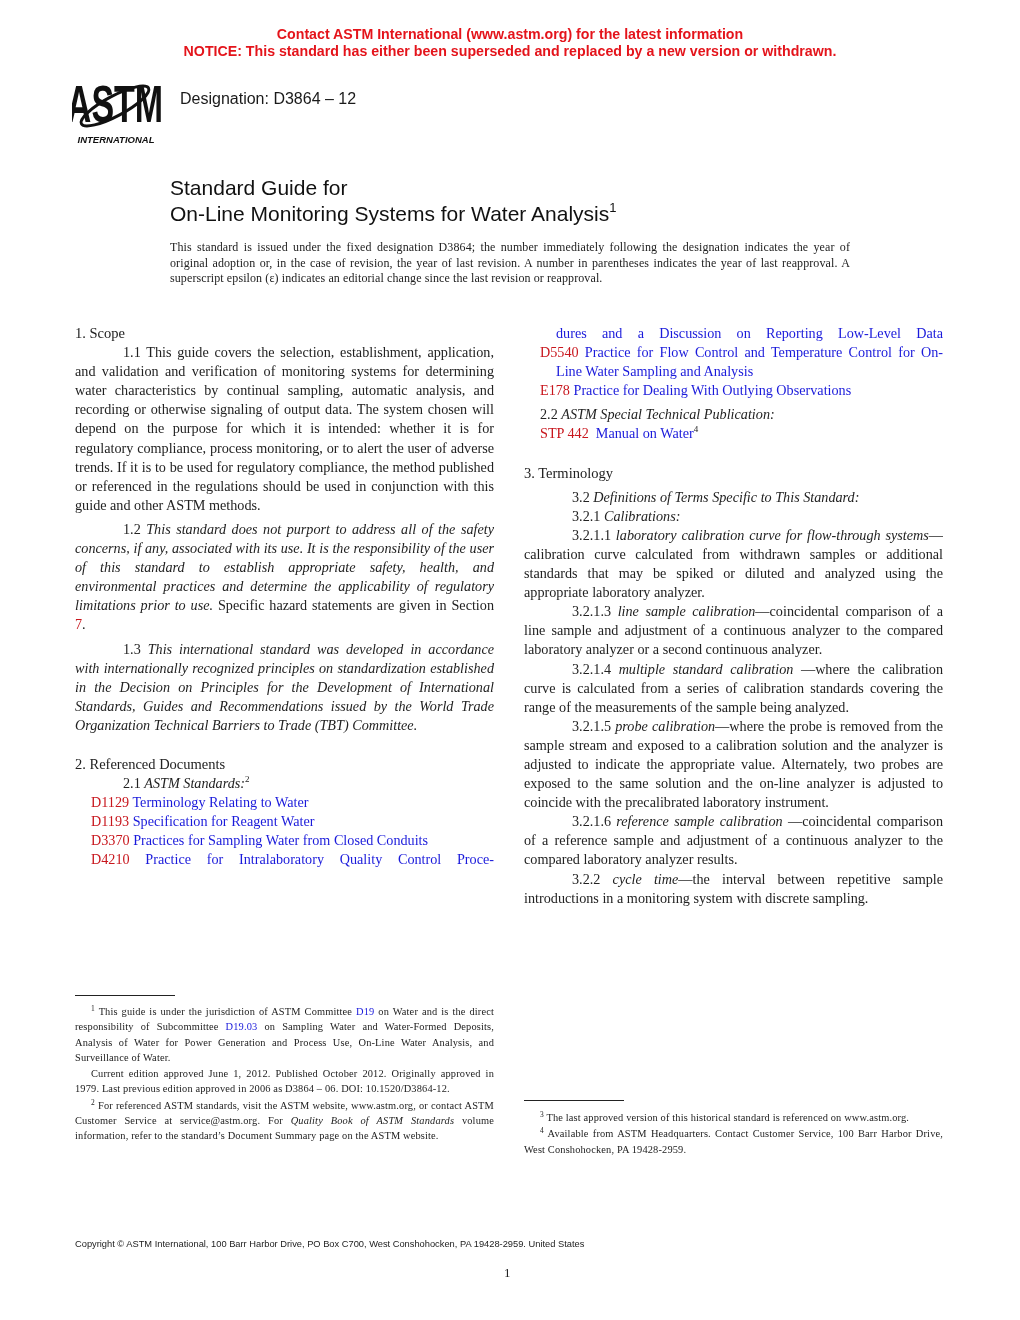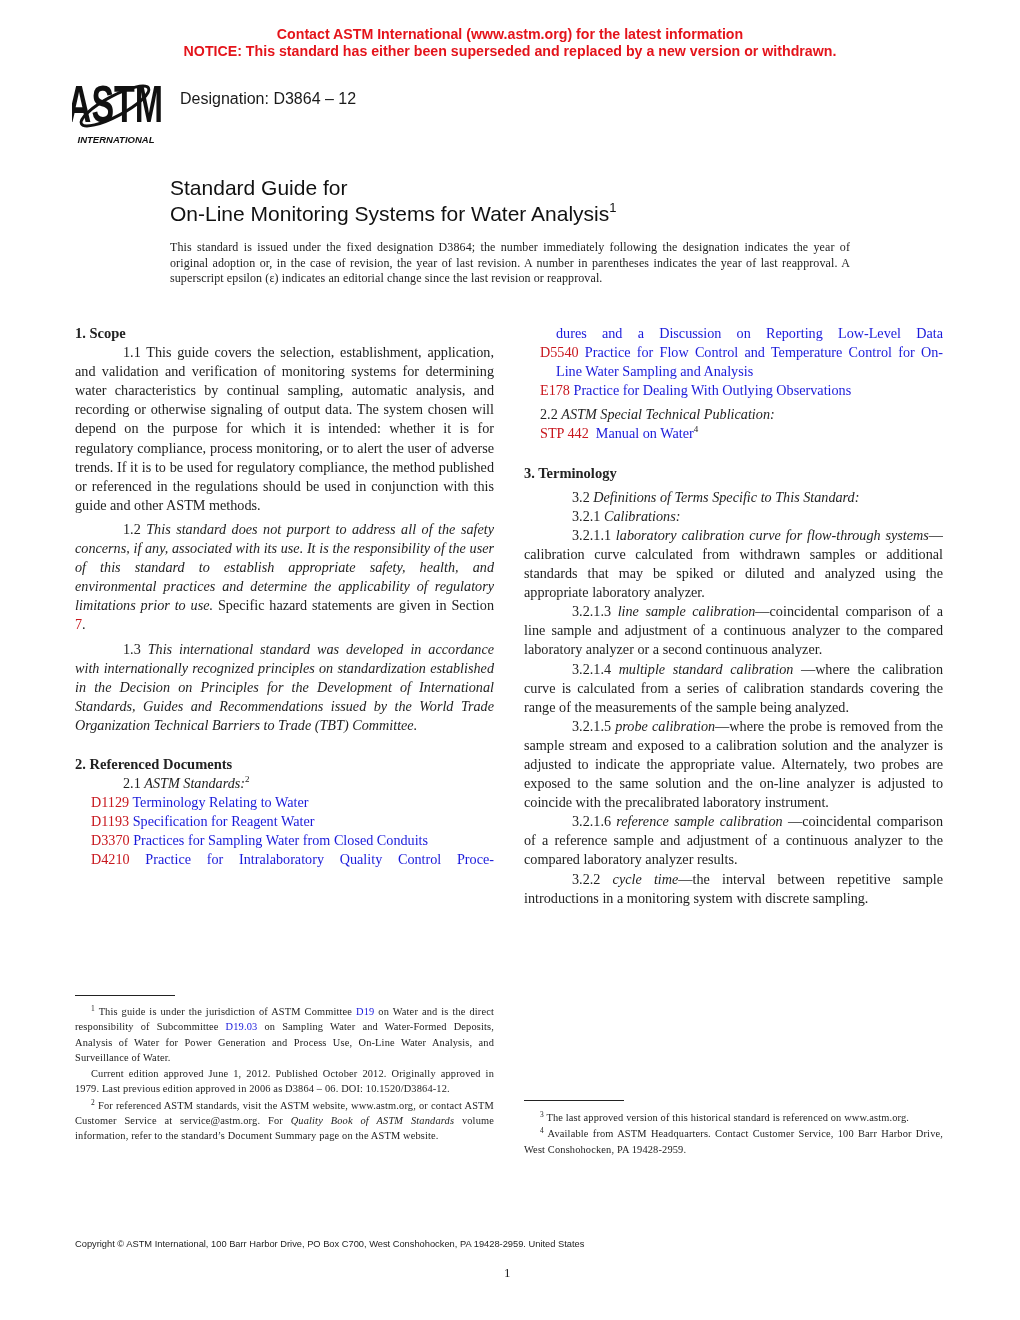--- a/index.html
+++ b/index.html
@@ -9,21 +9,21 @@
     .notice { position: absolute; top: 26px; left: 0; width: 1020px; text-align: center; color: #e4141b; font-weight: bold; font-size: 14.2px; line-height: 17px; }
     .logo { position: absolute; left: 72px; top: 76px; width: 92px; height: 70px; }
     .designation { position: absolute; left: 180px; top: 90px; font-size: 16px; font-weight: normal; }
     .title { position: absolute; left: 170px; top: 175px; font-size: 21px; line-height: 26px; color: #111; }
     .title sup { font-size: 13px; vertical-align: 9px; line-height: 0; }
     .preamble { position: absolute; left: 170px; top: 229px; width: 680px; font-size: 12px; line-height: 15.5px; text-align: justify; text-align-last: left; color: #222; letter-spacing: 0.1px; margin-top: 11px; }
     .col { position: absolute; font-size: 14.2px; line-height: 19.1px; text-align: justify; color: #222; }
     .col-left { left: 75px; top: 324px; width: 419px; }
     .col-right { left: 524px; top: 324px; width: 419px; }
     .col p { margin: 0; }
-    .h { font-weight: bold; margin: 0 0 7px 0; font-size: 14.5px; }
+    .h { font-weight: normal; margin: 0 0 7px 0; font-size: 14.5px; }
     .para { text-indent: 48px; }
     .ind { text-indent: 0; padding-left: 48px; }
     .gap { height: 5px; }
     .gap-big { height: 20px; }
     .red { color: #c8161d; text-align: center; }
     .blue { color: #1a1adb; text-align: right; }
     .refwrap { padding-left: 16px; }
     .just { text-align: justify; }
     sup.fn { font-size: 9px; vertical-align: 6px; line-height: 0; }
     .fnrule { position: absolute; width: 100px; height: 1px; background: #222; }

